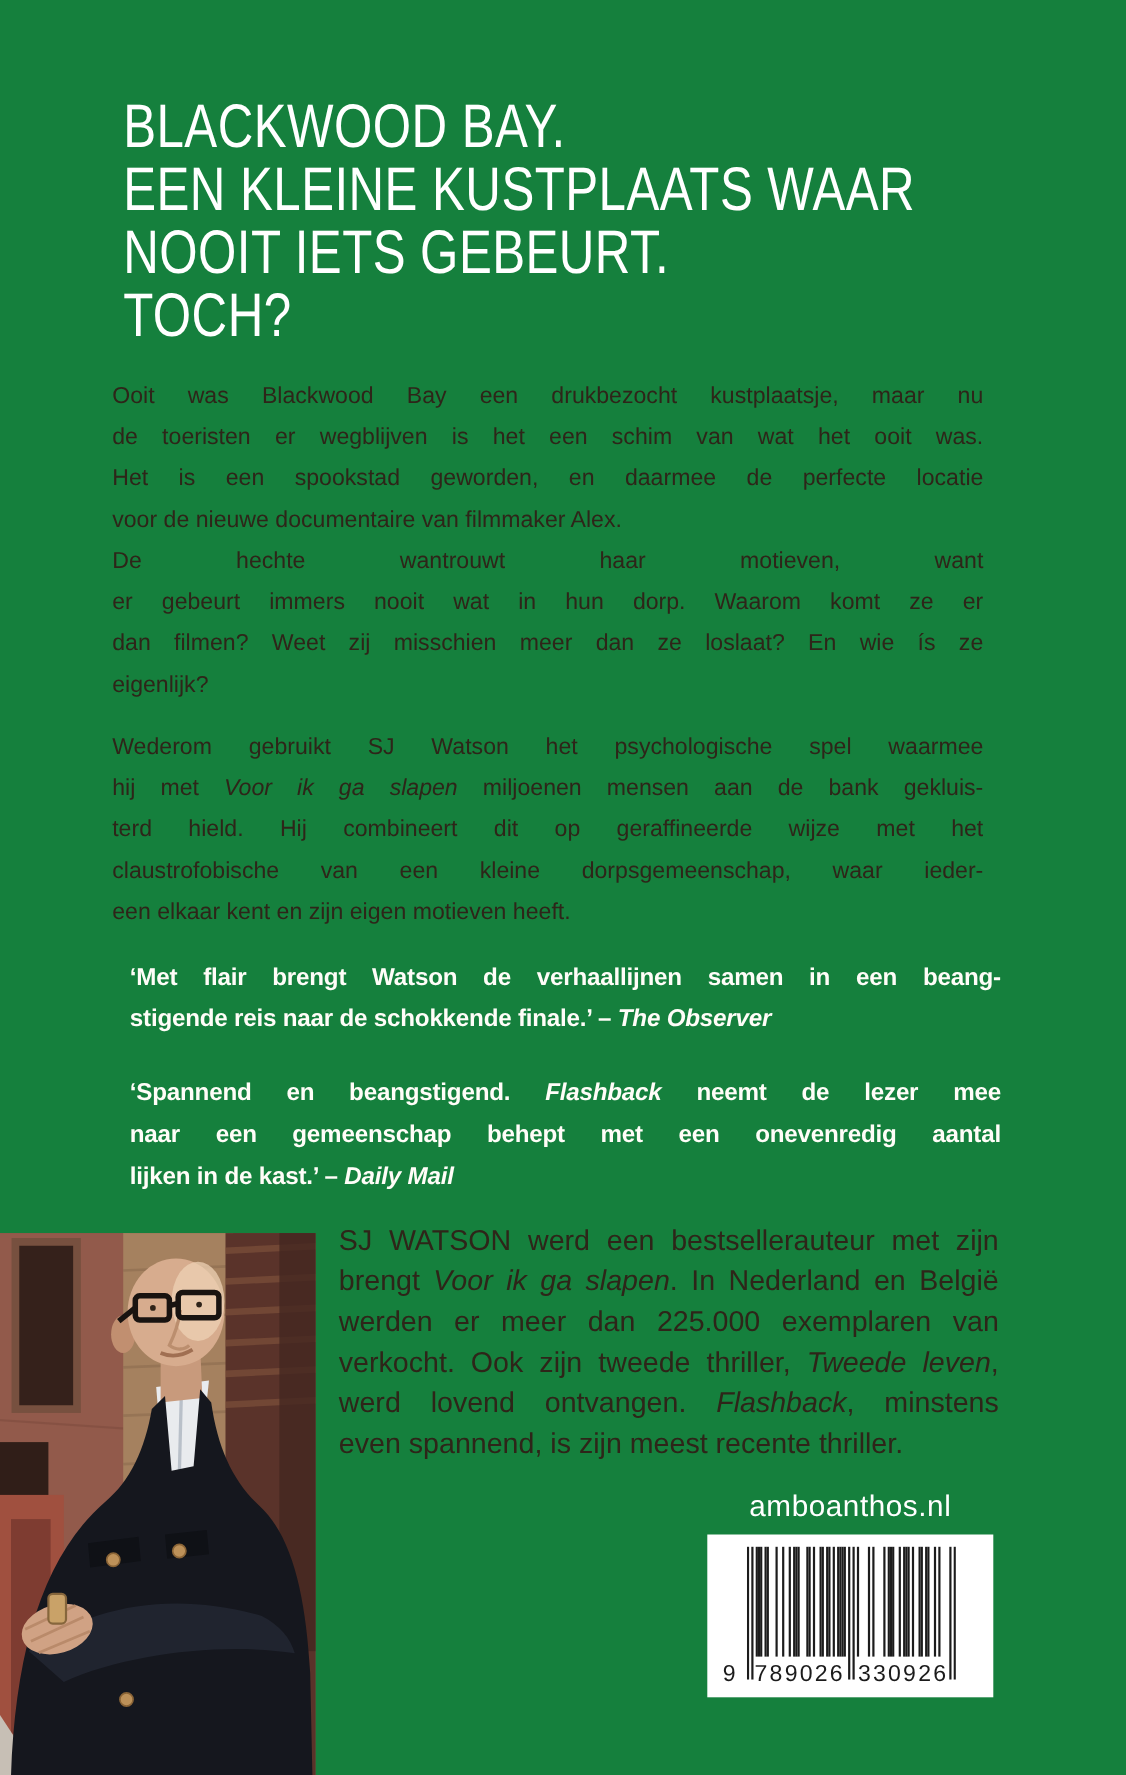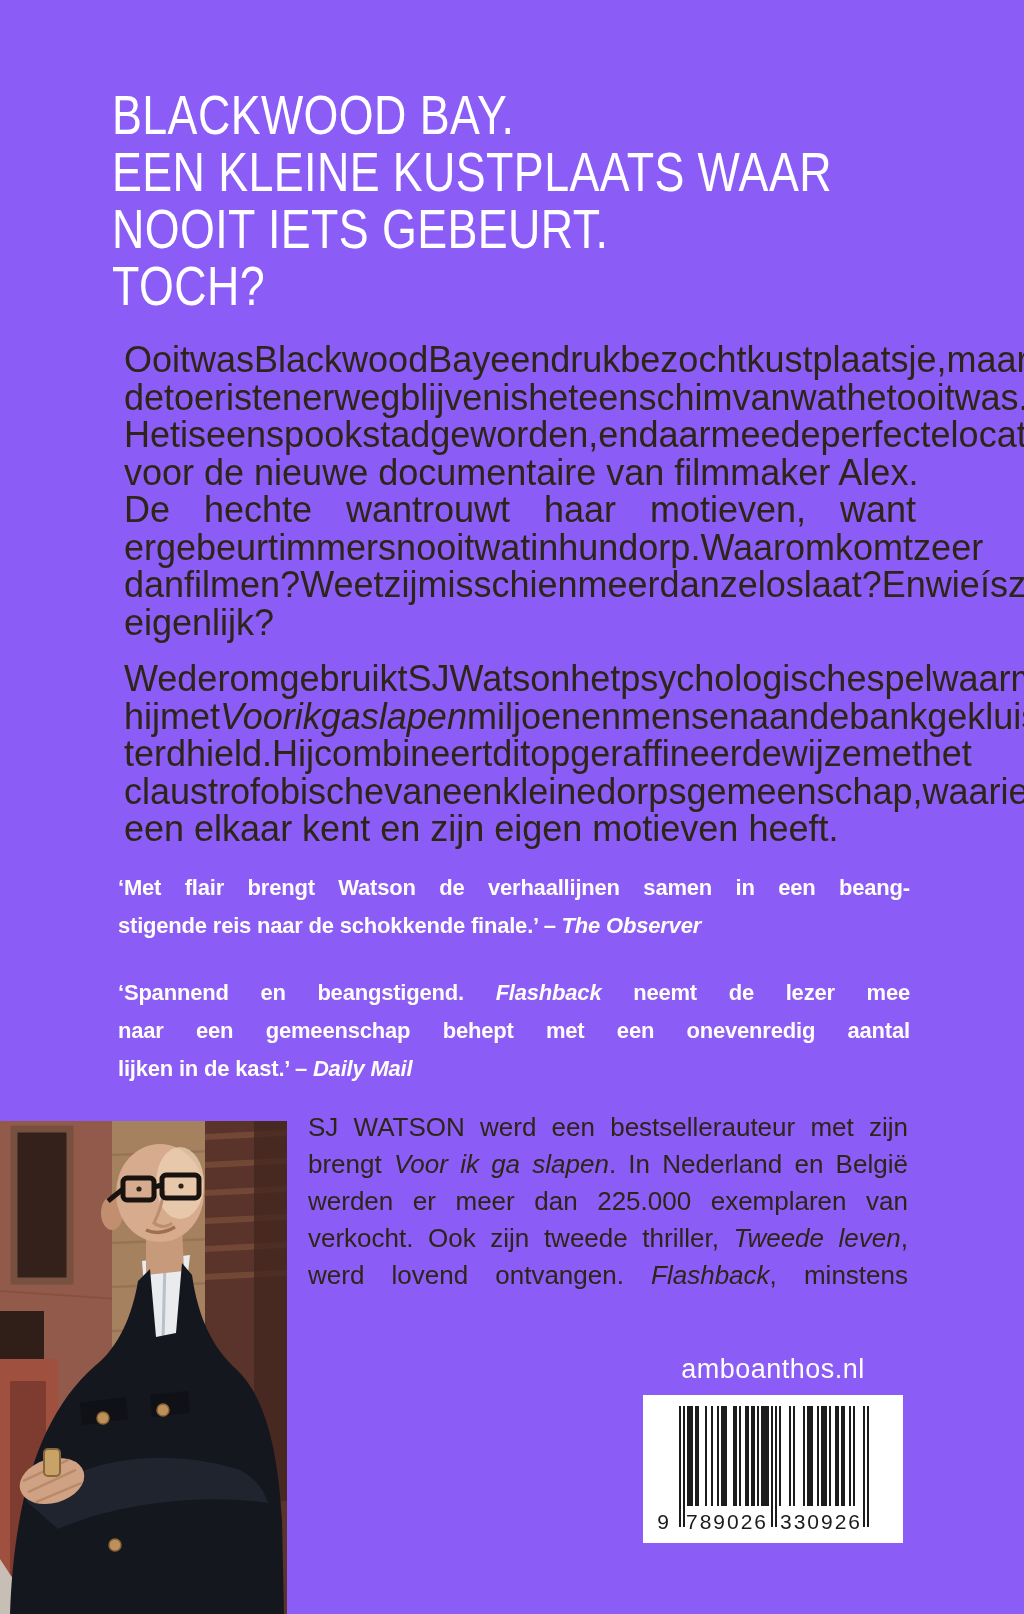--- a/index.html
+++ b/index.html
@@ -1,31 +1,31 @@
 <!DOCTYPE html>
 <html><head>
 <meta charset="utf-8">
 <style>
   html,body{margin:0;padding:0;}
   #cover{
     position:relative; width:1024px; height:1614px; overflow:hidden;
-    background:#8b5cf6;
+    background:#15803d;
     font-family:"Liberation Sans", sans-serif;
     color:#2e2519;
   }
   .abs{position:absolute;}
   
   #tagline{left:112px; top:86px; color:#ffffff;}
   #tagline .line{
     height:57px; line-height:57px; font-size:56px; font-weight:400;
     transform:scaleX(0.8); transform-origin:0 50%; white-space:nowrap;
     letter-spacing:0.5px;
   }
   
-  .body-text{left:124px; width:792px; font-size:36px; color:#2e2519;}
+  .body-text{left:102px; width:792px; font-size:21px; color:#2e2519;}
   .body-text .line{height:37.5px; line-height:37.5px;}
   #synopsis-1{top:341px;}
   #synopsis-2{top:660px;}
   .quote{left:118px; width:792px; font-size:22px; font-weight:700; color:#fffdf8; letter-spacing:-0.2px;}
   .quote .line{height:38px; line-height:38px;}
   #quote-observer{top:869px;}
   #quote-dailymail{top:974px;}
   #bio{left:308px; top:1109px; width:600px; font-size:26px;}
   #bio .line{height:37px; line-height:37px;}
   
@@ -334,20 +334,21 @@
         <span class="word"><em>Tweede</em></span>
         <span class="word"><em>leven</em><span>,</span></span>
       </div>
       <div class="line just">
         <span class="word"><span>werd</span></span>
         <span class="word"><span>lovend</span></span>
         <span class="word"><span>ontvangen.</span></span>
         <span class="word"><em>Flashback</em><span>,</span></span>
         <span class="word"><span>minstens</span></span>
       </div>
+      <div class="line"><span>even spannend, is zijn meest recente thriller.</span></div>
     </section>
 
   <div id="website" class="abs">amboanthos.nl</div>
 
   <div id="barcode" class="abs">
     <svg id="ean-bars" width="190" height="121" viewBox="0 0 190 121">
         <rect x="0" y="0" width="2" height="121" fill="#1c1c1c"></rect>
         <rect x="4" y="0" width="2" height="121" fill="#1c1c1c"></rect>
         <rect x="8" y="0" width="2" height="100" fill="#1c1c1c"></rect>
         <rect x="10" y="0" width="2" height="100" fill="#1c1c1c"></rect>

